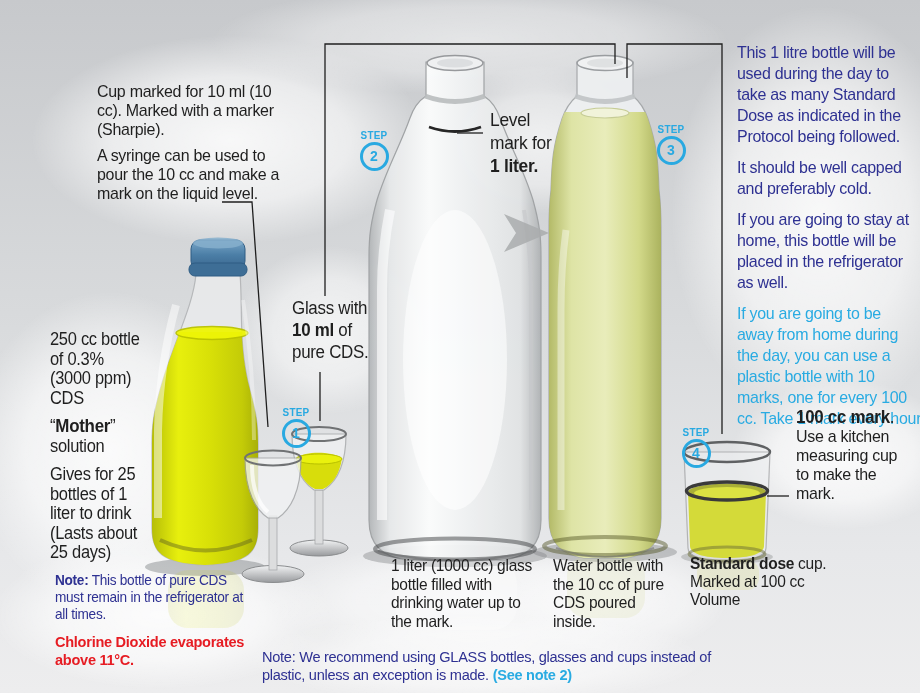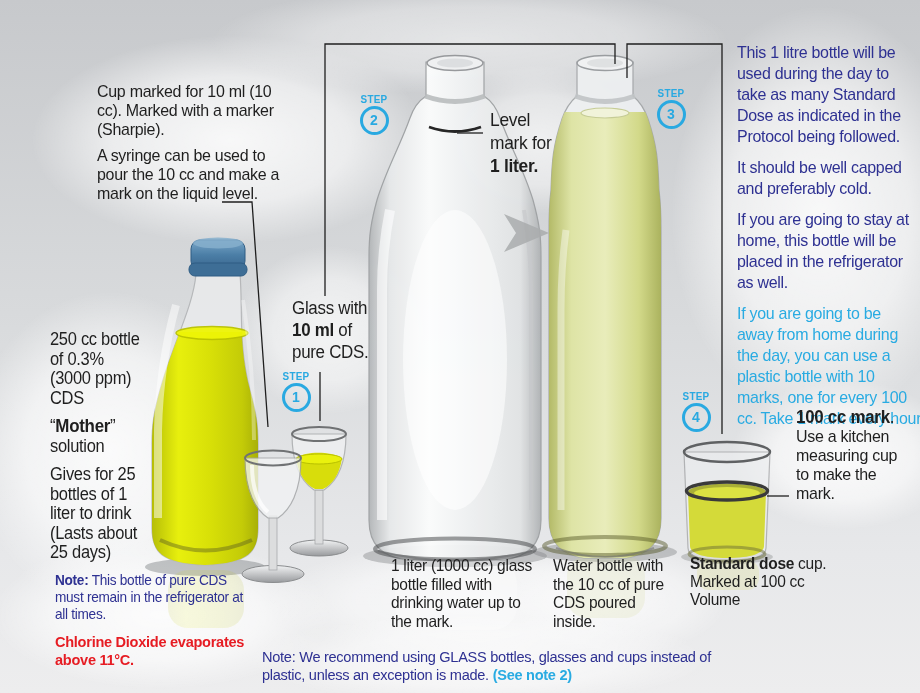--- a/index.html
+++ b/index.html
@@ -5,21 +5,21 @@
   html,body{margin:0;padding:0;}
   #stage{position:relative;width:920px;height:693px;overflow:hidden;
          font-family:"Liberation Sans",sans-serif;background:#d9dbdd;}
   #scene{position:absolute;left:0;top:0;z-index:1;}
   .txt{position:absolute;z-index:3;color:#1f1f1f;letter-spacing:-0.3px;
        transform:scaleX(.94);transform-origin:0 0;white-space:nowrap;}
   .navy{color:#2e3192;}
   .cyan{color:#29abe2;}
   .red{color:#e61c23;font-weight:bold;}
   .b{font-weight:bold;}
-  .step{position:absolute;z-index:3;width:44px;text-align:center;color:#29a9e1;}
+  .step{position:absolute;z-index:3;width:44px;text-align:center;color:#29a9e1;margin-top:36px;}
   .step-label{font-size:11px;font-weight:bold;letter-spacing:.3px;transform:scaleX(.9);}
   .step-circle{width:23px;height:23px;border:3.5px solid #29a9e1;border-radius:50%;
        margin:1px auto 0;font-size:14px;font-weight:bold;line-height:23px;}
   .gap{height:7px;}
 </style>
 </head>
 <body>
 
 <div id="stage">
 

